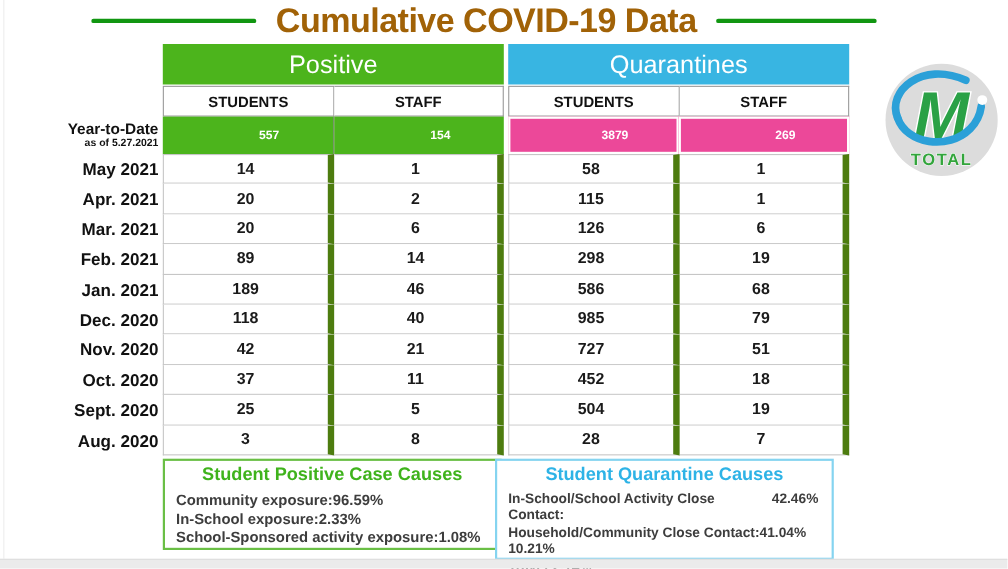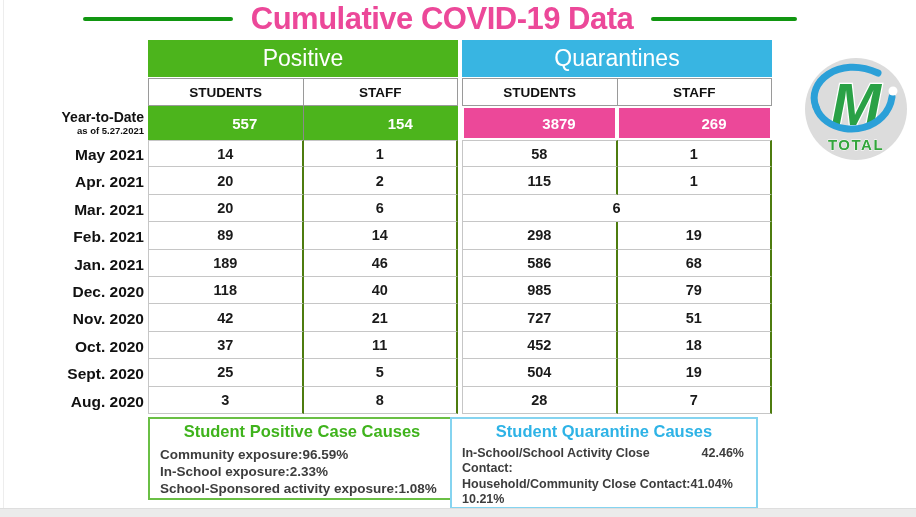--- a/index.html
+++ b/index.html
@@ -6,21 +6,21 @@
   html,body { width:916px; height:517px; }
   body { background:#ffffff; font-family:"Liberation Sans", sans-serif; }
   .canvas { position:relative; width:916px; height:517px; background:#fff; overflow:hidden; }
 
   
   .title-row { position:absolute; top:0; left:0; width:880px; height:38px;
                display:flex; align-items:center; justify-content:center; gap:18px; }
   .rule { height:4px; background:#119611; border-radius:2px; }
   .rule-left { width:150px; }
   .rule-right { width:146px; }
-  .page-title { font-size:31px; font-weight:bold; color:#ec4899; letter-spacing:-0.5px; }
+  .page-title { font-size:31px; font-weight:bold; color:#a16207; letter-spacing:-0.5px; }
 
   
   .labels { position:absolute; left:0; top:107px; width:144px; text-align:right; color:#111; }
   .ytd-label { height:34px; padding-top:3px; }
   .ytd-label .l1 { font-weight:bold; font-size:14px; line-height:15px; }
   .ytd-label .l2 { font-weight:bold; font-size:9.5px; line-height:11px; }
   .month-label { height:27.4px; line-height:27.4px; font-weight:bold; font-size:15.5px; }
 
   
   .tbl { position:absolute; top:40px; width:310px; }
@@ -30,28 +30,28 @@
                color:#fff; font-size:23px; font-weight:normal; }
   .tbl-pos .tbl-title { background:#4cb41c; }
   .tbl-quar .tbl-title { background:#38b5e2; }
   .tbl-sub { display:flex; height:29px; border-top:1px solid #fff; }
   .tbl-sub .cell { flex:1; display:flex; align-items:center; justify-content:center;
                    background:#fff; border:1px solid #9a9a9a; font-weight:bold;
                    font-size:13.5px; color:#111; }
   .tbl-sub .cell + .cell { border-left:none; }
   .ytd-row { display:flex; height:34px; }
   .ytd-row .cell { flex:1; display:flex; align-items:center; justify-content:center;
-                   color:#fff; font-weight:bold; font-size:15px;padding-left:39px; }
+                   color:#fff; font-weight:bold; font-size:11px;padding-left:39px; }
   .tbl-pos .ytd-row .cell { background:#4cb41c; border-right:1px solid #8a8a8a; }
   .tbl-pos .ytd-row .cell:last-child { border-right:none; }
   .tbl-quar .ytd-row .cell { background:#ec4899; border:2px solid #fff; }
   .row { display:flex; height:27.4px; }
   .row .cell { flex:1; display:flex; align-items:center; justify-content:center;
                background:#fff; font-weight:bold; font-size:14.5px; color:#1a1a1a;
-               border-right:2px solid #4d7c0f; border-bottom:1px solid #c6c6c6; }
+               border-right:6px solid #4d7c0f; border-bottom:1px solid #c6c6c6; }
   .row .cell:first-child { border-left:1px solid #c6c6c6; }
   .rows .row:first-child .cell { border-top:1px solid #c6c6c6; }
 
   
   .causes { position:absolute; top:417px; width:308px; background:#fff; }
   .causes-pos { left:148px; height:83px; border:2px solid #6abf45; }
   .causes-quar { left:450px; height:92px; border:2px solid #85d4f0; }
   .causes-title { text-align:center; font-weight:bold; font-size:16.5px; padding-top:3px; }
   .causes-pos .causes-title { color:#3fb31c; }
   .causes-quar .causes-title { color:#2eb3e6; }
@@ -163,20 +163,21 @@
     <div class="rows">
       <div class="row">
         <div class="cell">58</div>
         <div class="cell">1</div>
       </div>
       <div class="row">
         <div class="cell">115</div>
         <div class="cell">1</div>
       </div>
       <div class="row">
+        <div class="cell">126</div>
         <div class="cell">6</div>
       </div>
       <div class="row">
         <div class="cell">298</div>
         <div class="cell">19</div>
       </div>
       <div class="row">
         <div class="cell">586</div>
         <div class="cell">68</div>
       </div>

